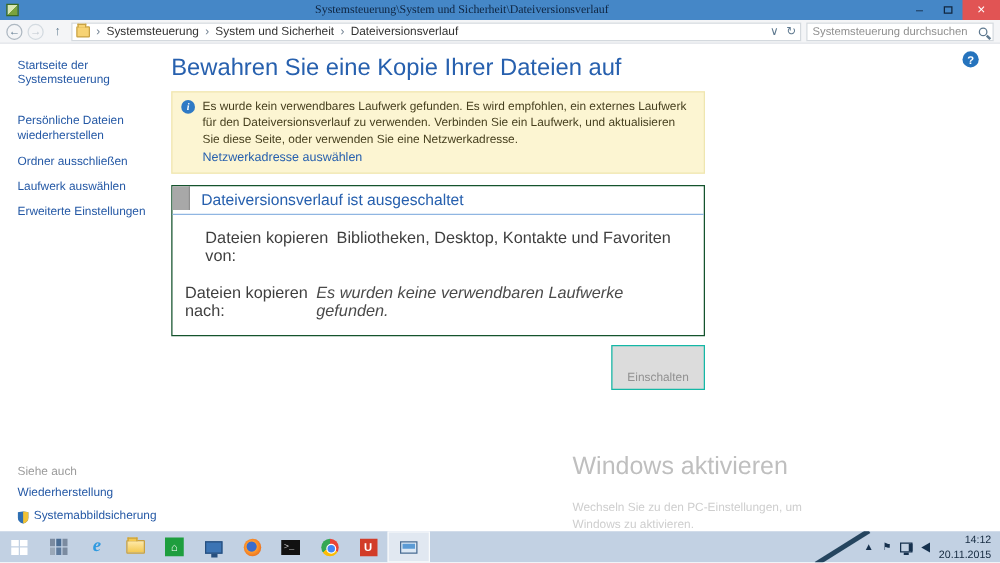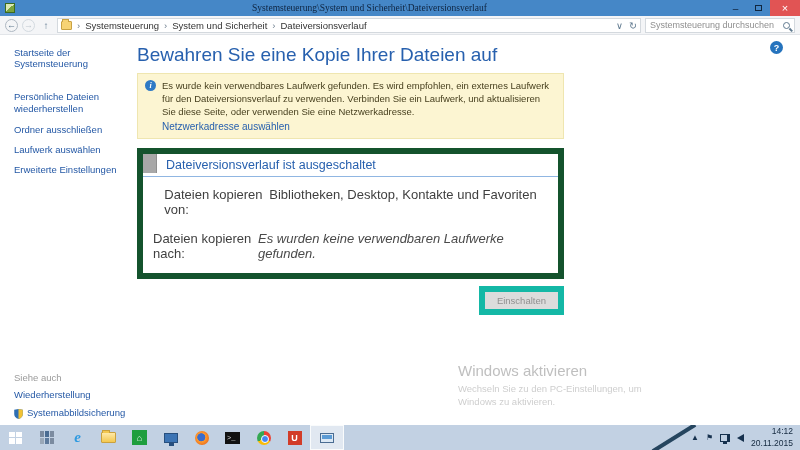--- a/index.html
+++ b/index.html
@@ -46,37 +46,37 @@
   .shield-icon { width:9px; height:10px; flex:none; display:inline-block; }
 
   
   .content { position:absolute; left:137px; top:8px; width:427px; }
   .page-title { font-size:19px; font-weight:400; color:#2760ae; margin-bottom:7px; }
   .page-desc { font-size:9.5px; line-height:1.4; color:#3f3f3f; margin-bottom:9px; width:420px; }
   .notice { background:#fcf5d2; border:1px solid #efe6b0; padding:5px 8px 6px 7px; display:flex; gap:6px; width:427px; }
   .info-icon { width:11px; height:11px; border-radius:50%; background:#2f7ac5; color:#fff; font-size:8px; font-weight:bold; display:flex; align-items:center; justify-content:center; flex:none; margin-top:1px; font-style:italic; font-family:"Liberation Serif",serif; }
   .notice-text { font-size:9.5px; line-height:1.38; color:#463f1e; }
   .notice-link { color:#2760ae; margin-top:3px; cursor:pointer; }
-  .statusbox { margin-top:9px; width:427px; border:6px solid #14532d; background:#fff; }
+  .statusbox { margin-top:9px; width:427px; border:1px solid #14532d; background:#fff; }
   .status-header { display:flex; align-items:center; gap:9px; padding:0 6px 0 0; border-bottom:1px solid #90b6e2; height:23px; }
   .drive-icon { width:14px; height:19px; background:#a8a8a8; border-right:1px solid #8f8f8f; flex:none; align-self:flex-start; }
   .status-title { font-size:12.5px; color:#2760ae; }
   .status-rows { padding:10px 10px 12px 10px; }
   .status-row { display:flex; font-size:13px; margin-bottom:14px;justify-content:center; }
   .status-row:last-child { margin-bottom:0; }
   .status-label { width:105px; flex:none; color:#3f3f3f; }
   .status-value { color:#3f3f3f; }
   .status-value.italic { font-style:italic; color:#4a4a4a; }
   .btn-row { width:427px; text-align:right; margin-top:7px; }
-  .btn-disabled { display:inline-block; background:#dcdcdc; border:6px solid #14b8a6; color:#909090; font-size:9.5px; padding:3px 12px 3px 12px; cursor:default; }
+  .btn-disabled { display:inline-block; background:#dcdcdc; border:1px solid #14b8a6; color:#909090; font-size:9.5px; padding:20px 12px 3px 12px; cursor:default; }
 
   .help-icon { position:absolute; right:17px; top:5px; width:13px; height:13px; border-radius:50%; background:#2573bd; color:#fff; font-size:9px; font-weight:bold; display:flex; align-items:center; justify-content:center; cursor:pointer; }
 
   .watermark { position:absolute; left:458px; top:326px; width:200px; }
-  .watermark-title { font-size:15px; color:#bfbfbf; margin-bottom:3px; }
+  .watermark-title { font-size:20px; color:#bfbfbf; margin-bottom:15px; }
   .watermark-sub { font-size:9.5px; line-height:1.4; color:#cecece; width:185px; }
 
   
   .taskbar { position:absolute; bottom:0; left:0; width:800px; height:25px; background:#c2d1e3; display:flex; align-items:center; overflow:hidden; }
   .tb-stripe { position:absolute; left:672px; top:-12px; width:4px; height:50px; background:#25455f; transform:rotate(58deg); }
   .tb-slot { width:31px; height:25px; display:flex; align-items:center; justify-content:center; cursor:pointer; position:relative; }
   .tb-slot.active { background:rgba(255,255,255,.5); border:1px solid rgba(255,255,255,.8); width:34px; }
   .start-logo { width:13px; height:12px; display:grid; grid-template-columns:6px 6px; grid-template-rows:5px 6px; gap:1px; }
   .start-logo span { background:#fff; }
   .icon-tiles { width:14px; height:13px; display:grid; grid-template-columns:1fr 1fr 1fr; grid-template-rows:1fr 1fr; gap:1px; }

